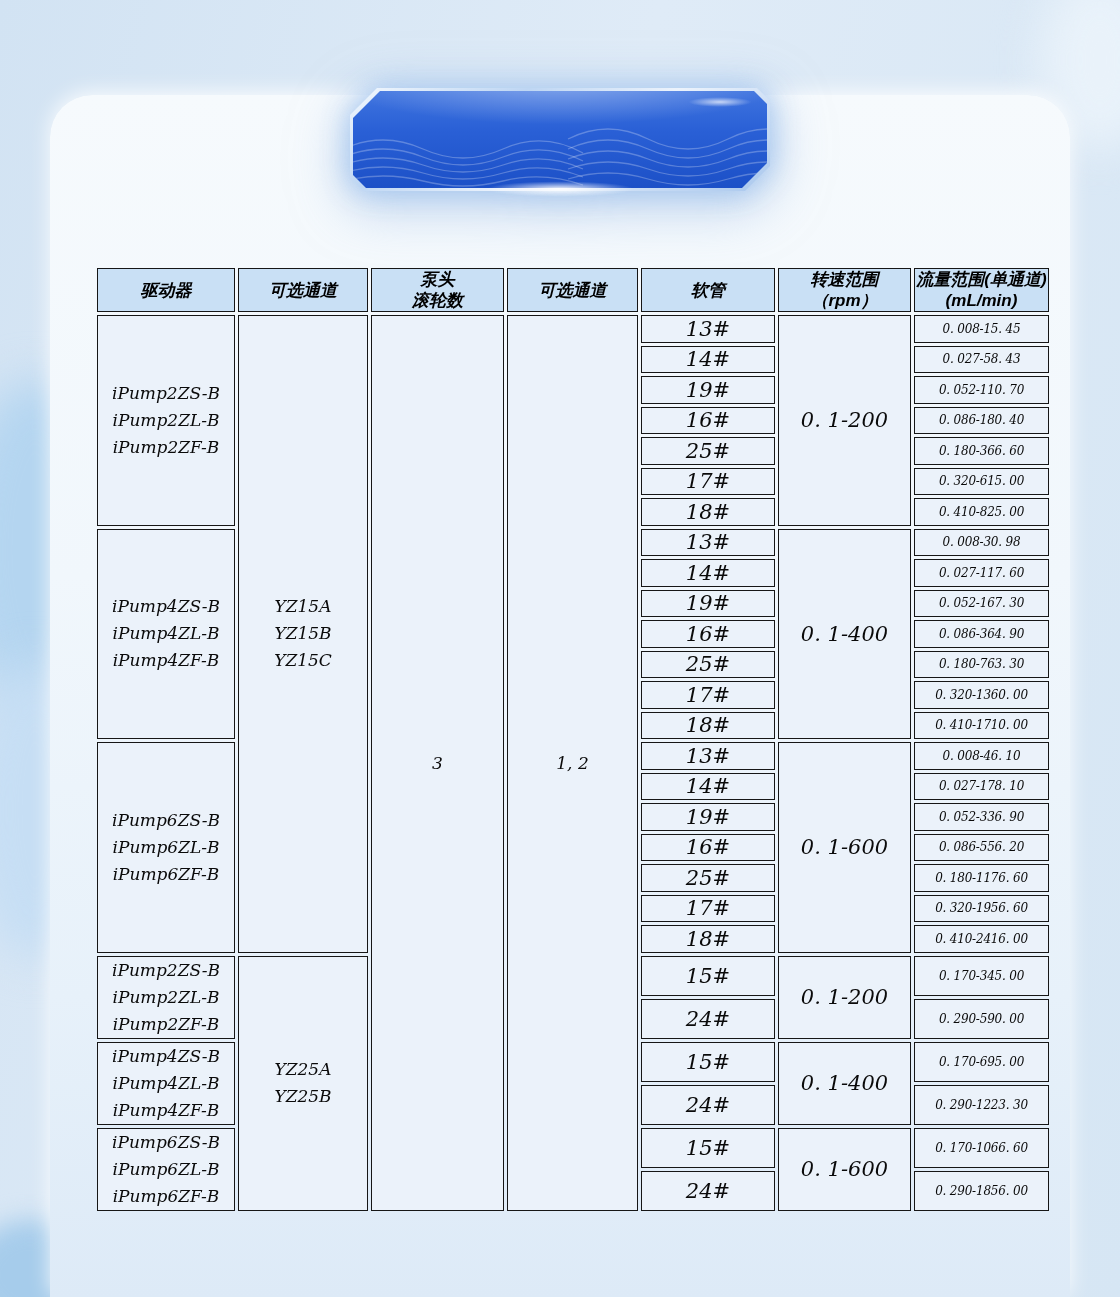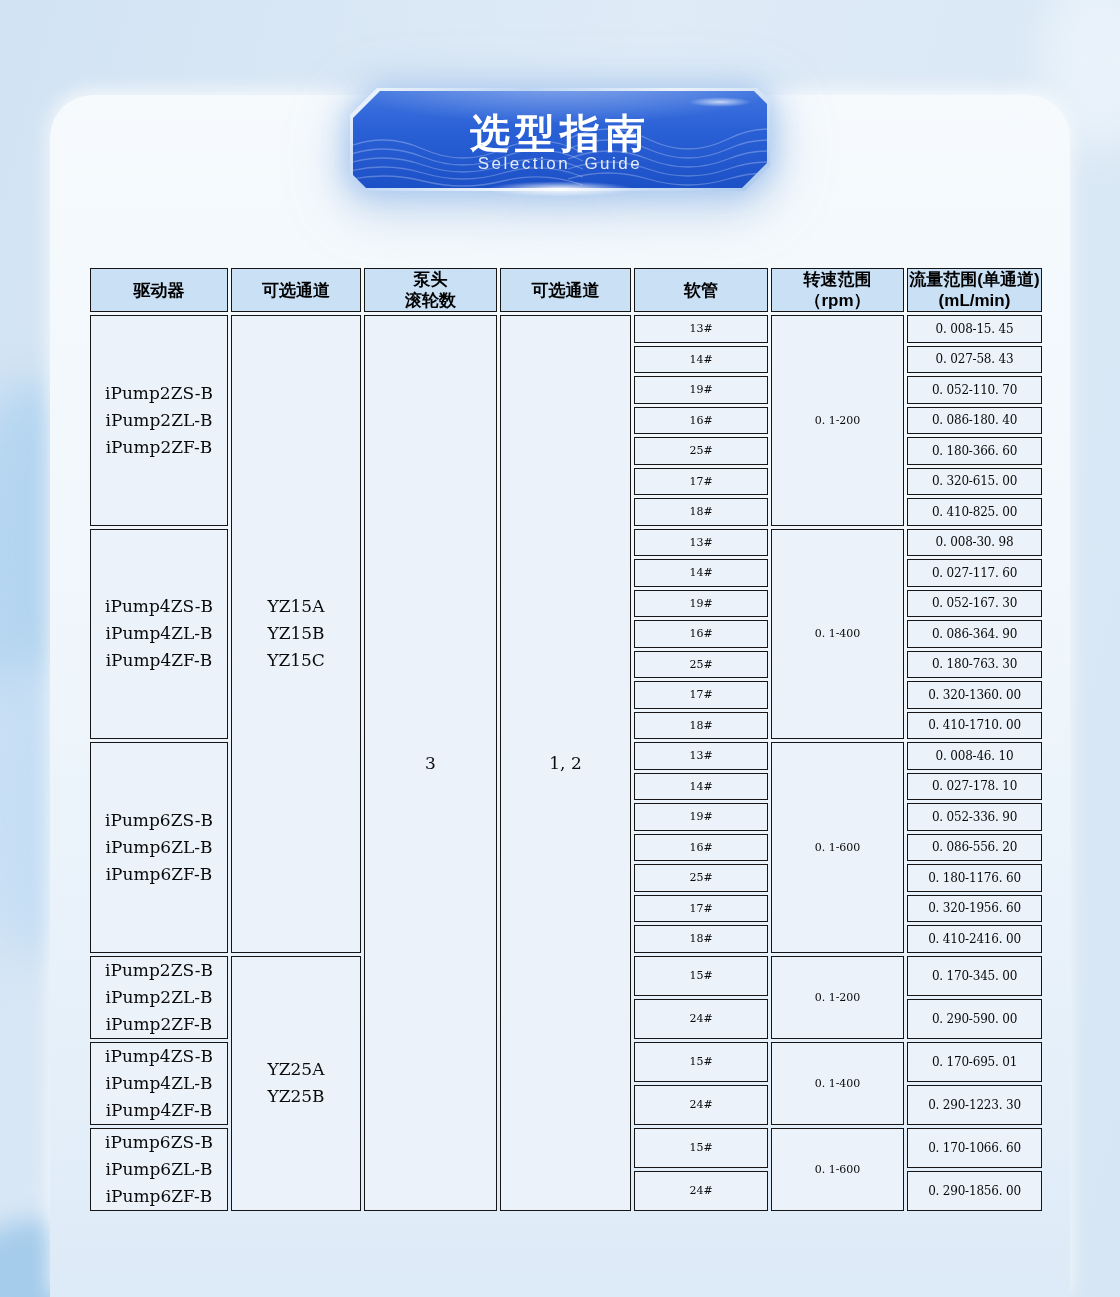--- a/index.html
+++ b/index.html
@@ -57,41 +57,41 @@
     position:absolute; width:100%; top:15px; text-align:center;
     font-size:40px; font-weight:bold; color:#ffffff; letter-spacing:5px;
   }
   .badge-sub {
     position:absolute; width:100%; top:63px; text-align:center;
     font-size:17px; color:rgba(255,255,255,0.88); letter-spacing:2.5px; word-spacing:7px;
   }
 
   
   table.sel {
-    position:absolute; left:87px; top:265px; width:946px;
-    border-collapse:separate; border-spacing:3px; table-layout:fixed;
+    position:absolute; left:94px; top:265px; width:946px;
+    border-collapse:separate; border-spacing:3px; table-layout:fixed;font-style:italic;
   }
   .sel th, .sel td {
     border:1.5px solid #161616; text-align:center; vertical-align:middle;
     overflow:hidden;
   }
   .sel th {
     background:#c9e0f5; color:#000;
     font-size:17px; font-weight:bold; height:44px; line-height:21px;
     font-family:"Liberation Sans", sans-serif;
   }
   .sel td {
     background:#ebf2fa; color:#0a0a0a;
     font-family:"DejaVu Serif","Liberation Serif",serif; font-size:17px;
   }
   tr.r1 td { height:27.5px; }
   tr.r2 td { height:39.5px; }
   .ln { line-height:27px; }
   td.flow { font-size:12px; letter-spacing:-0.2px; }
-  td.speed, td.tube { font-size:11px;text-align:center; }
+  td.speed, td.tube { font-size:21px;text-align:center; }
 </style>
 </head>
 <body>
 
 <div class="blob blob1"></div>
 <div class="blob blob2"></div>
 <div class="blob blob3"></div>
 <div class="blob blob4"></div>
 
 <div class="card"></div>
@@ -107,22 +107,20 @@
         <path d="M-10 82 Q 30 70 70 82 T 150 82 T 230 86"></path>
         <path d="M-10 90 Q 30 80 70 90 T 150 90 T 230 94"></path>
         <path d="M215 48 Q 255 28 295 48 T 375 48 T 455 48"></path>
         <path d="M215 58 Q 255 40 295 58 T 375 58 T 455 58"></path>
         <path d="M215 68 Q 255 52 295 68 T 375 68 T 455 68"></path>
         <path d="M215 78 Q 255 64 295 78 T 375 78 T 455 78"></path>
         <path d="M215 88 Q 255 76 295 88 T 375 88 T 455 88"></path>
       </g>
     </svg>
     <div class="badge-glint2"></div>
-    <div class="badge-title">选型指南</div>
-    <div class="badge-sub">Selection Guide</div>
   </div>
   <div class="badge-glint"></div>
 </div>
 
 <table class="sel">
   <colgroup>
     <col style="width:138px">
       <col style="width:130px">
       <col style="width:133px">
     <col style="width:131px">
@@ -290,21 +288,21 @@
   </tr>
 
   <tr class="r2">
     <td class="driver" rowspan="2">
       <div class="ln">iPump4ZS-B</div>
       <div class="ln">iPump4ZL-B</div>
       <div class="ln">iPump4ZF-B</div>
     </td>
     <td class="tube">15#</td>
     <td class="speed" rowspan="2">0. 1-400</td>
-    <td class="flow">0. 170-695. 01</td>
+    <td class="flow">0. 170-695. 00</td>
   </tr>
   <tr class="r2">
     <td class="tube">24#</td>
     <td class="flow">0. 290-1223. 30</td>
   </tr>
 
   <tr class="r2">
     <td class="driver" rowspan="2">
       <div class="ln">iPump6ZS-B</div>
       <div class="ln">iPump6ZL-B</div>

